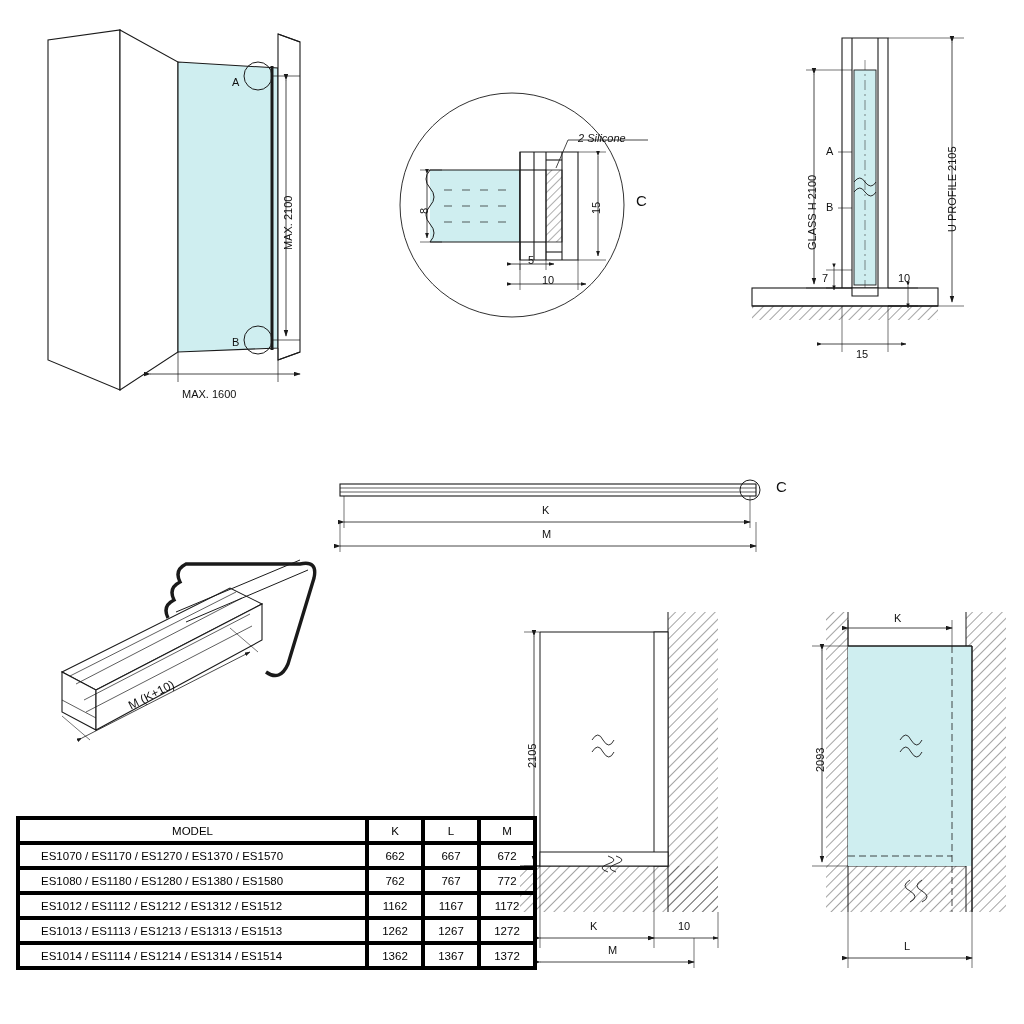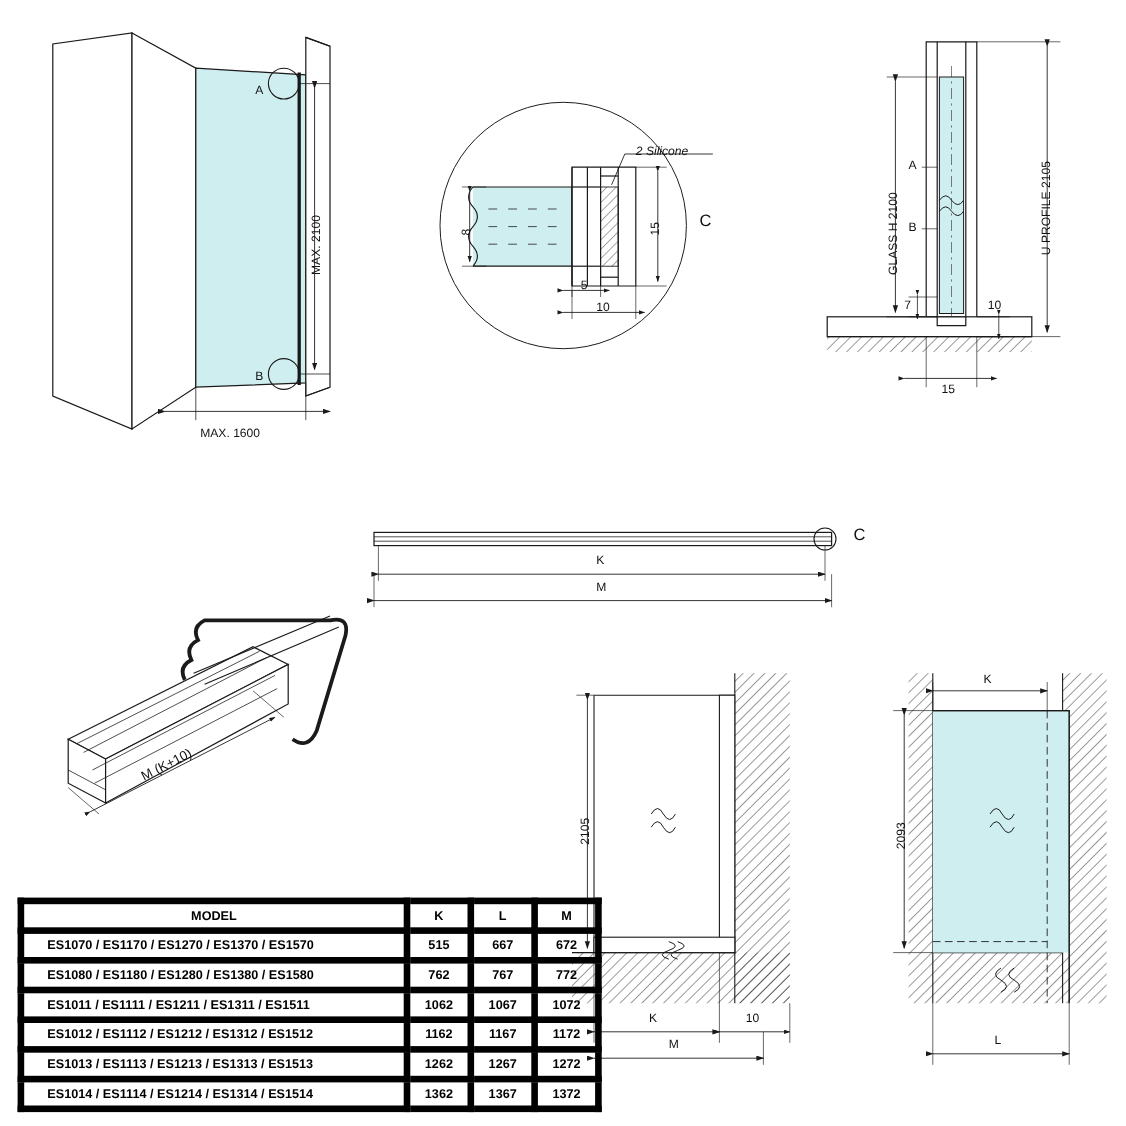--- a/index.html
+++ b/index.html
@@ -6,22 +6,22 @@
   body{width:1024px;height:1024px;position:relative;overflow:hidden;
        font-family:"Liberation Sans",sans-serif;color:#000;}
   .stage{position:absolute;left:0;top:0;width:1024px;height:1024px;}
   svg{position:absolute;left:0;top:0;width:1024px;height:1024px;}
   .lbl{position:absolute;font-size:11px;color:#111;white-space:nowrap;}
   .lbl.big{font-size:15px;}
   .lbl.mid{font-size:12px;}
   .rot90{transform-origin:0 0;transform:rotate(-90deg);}
   table.modeltable{position:absolute;left:16px;top:816px;border-collapse:collapse;
        font-size:11.5px;}
-  table.modeltable td,table.modeltable th{border:6px solid #000000;padding:2px 4px;
-       font-weight:bold;text-align:center;height:17px;}
+  table.modeltable td,table.modeltable th{border:4px solid #000000;padding:2px 4px;
+       font-weight:normal;text-align:center;height:17px;}
   table.modeltable td.model{text-align:left;width:320px;padding-left:21px;}
   table.modeltable th.model{text-align:center;width:320px;}
   table.modeltable td.num,table.modeltable th.num{width:44px;}
 </style>
 </head>
 <body>
 
 <div class="stage">
 
 <svg viewBox="0 0 1024 1024" xmlns="http://www.w3.org/2000/svg">
@@ -315,37 +315,31 @@
     <tr>
       <th class="model">MODEL</th>
       <th class="num">K</th>
       <th class="num">L</th>
       <th class="num">M</th>
     </tr>
   </thead>
   <tbody>
     <tr>
       <td class="model">ES1070 / ES1170 / ES1270 / ES1370 / ES1570</td>
-      <td class="num">515</td>
+      <td class="num">662</td>
       <td class="num">667</td>
       <td class="num">672</td>
     </tr>
     <tr>
       <td class="model">ES1080 / ES1180 / ES1280 / ES1380 / ES1580</td>
       <td class="num">762</td>
       <td class="num">767</td>
       <td class="num">772</td>
     </tr>
     <tr>
-      <td class="model">ES1011 / ES1111 / ES1211 / ES1311 / ES1511</td>
-      <td class="num">1062</td>
-      <td class="num">1067</td>
-      <td class="num">1072</td>
-    </tr>
-    <tr>
       <td class="model">ES1012 / ES1112 / ES1212 / ES1312 / ES1512</td>
       <td class="num">1162</td>
       <td class="num">1167</td>
       <td class="num">1172</td>
     </tr>
     <tr>
       <td class="model">ES1013 / ES1113 / ES1213 / ES1313 / ES1513</td>
       <td class="num">1262</td>
       <td class="num">1267</td>
       <td class="num">1272</td>

